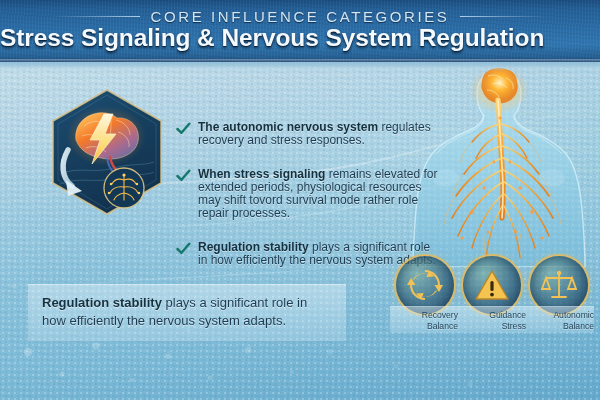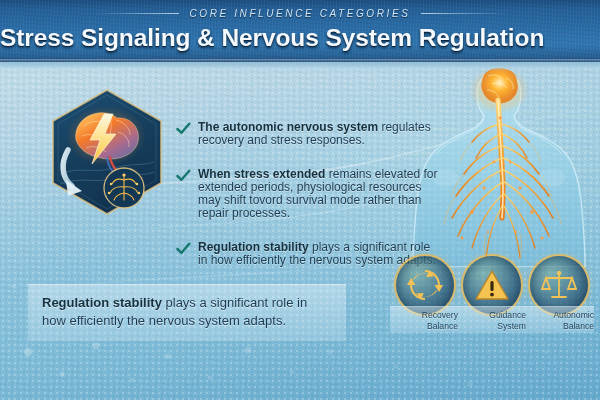--- a/index.html
+++ b/index.html
@@ -82,27 +82,26 @@
     gap: 11px;
   }
   .eyebrow-rule {
     width: 86px; height: 1px;
     background: linear-gradient(90deg, rgba(190,220,240,0) 0%, rgba(200,226,243,0.85) 100%);
   }
   .eyebrow-rule.right {
     background: linear-gradient(90deg, rgba(200,226,243,0.85) 0%, rgba(190,220,240,0) 100%);
   }
   .eyebrow {
-    font-size: 10px;
+    font-size: 15px;
     letter-spacing: 2.6px;
     color: #d3e6f5;
     font-weight: 400;
     text-shadow: 0 1px 1px rgba(8,32,58,0.8);
     white-space: nowrap;
-    font-style: italic;
   }
   .title {
     position: absolute;
     top: 24px; left: 0; width: 100%;
     font-size: 24.5px;
     font-weight: bold;
     color: #f4f9fd;
     letter-spacing: -0.1px;
     text-shadow: 0 2px 3px rgba(5,24,45,0.85), 0 1px 0 rgba(4,20,40,0.6);
     white-space: nowrap;
@@ -480,21 +479,21 @@
       <svg class="check" viewBox="0 0 16 15">
         <path d="M1.5,7.5 L5.8,11.6 L14.2,1.8" stroke="#16786c" stroke-width="2.6" fill="none" stroke-linecap="round" stroke-linejoin="round"></path>
       </svg>
       <div class="btext"><b>The autonomic nervous system</b><span> regulates recovery and stress responses.</span></div>
     </div>
 
     <div class="bullet">
       <svg class="check" viewBox="0 0 16 15">
         <path d="M1.5,7.5 L5.8,11.6 L14.2,1.8" stroke="#16786c" stroke-width="2.6" fill="none" stroke-linecap="round" stroke-linejoin="round"></path>
       </svg>
-      <div class="btext"><b>When stress extended</b><span> remains elevated for extended periods, physiological resources may shift tovord survival mode rather than repair processes.</span></div>
+      <div class="btext"><b>When stress signaling</b><span> remains elevated for extended periods, physiological resources may shift tovord survival mode rather role repair processes.</span></div>
     </div>
 
     <div class="bullet">
       <svg class="check" viewBox="0 0 16 15">
         <path d="M1.5,7.5 L5.8,11.6 L14.2,1.8" stroke="#16786c" stroke-width="2.6" fill="none" stroke-linecap="round" stroke-linejoin="round"></path>
       </svg>
       <div class="btext"><b>Regulation stability</b><span> plays a significant role in how efficiently the nervous system adapts.</span></div>
     </div>
 
   </div>
@@ -539,21 +538,21 @@
 
   </div>
 
   <div class="badge-labels">
     <div class="badge-label">
       <div>Recovery</div>
       <div>Balance</div>
     </div>
     <div class="badge-label">
       <div>Guidance</div>
-      <div>System</div>
+      <div>Stress</div>
     </div>
     <div class="badge-label">
       <div>Autonomic</div>
       <div>Balance</div>
     </div>
   </div>
 
 
 </div>
 

